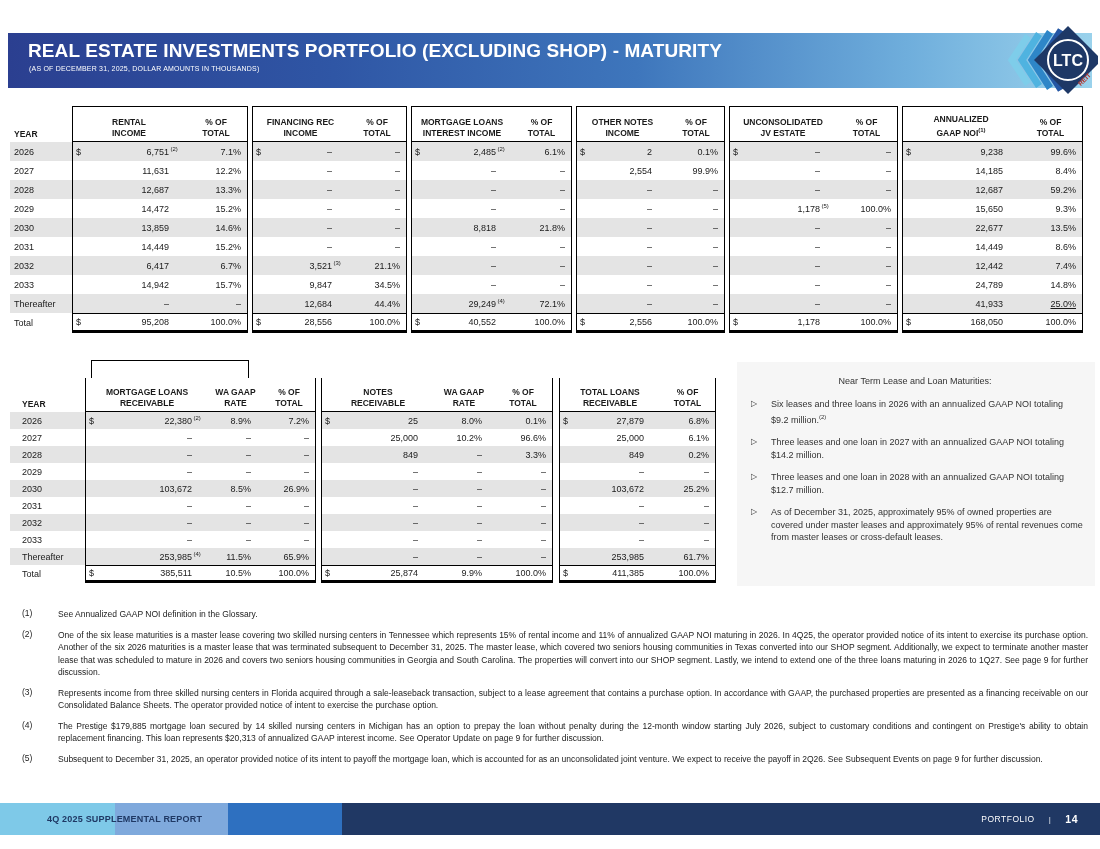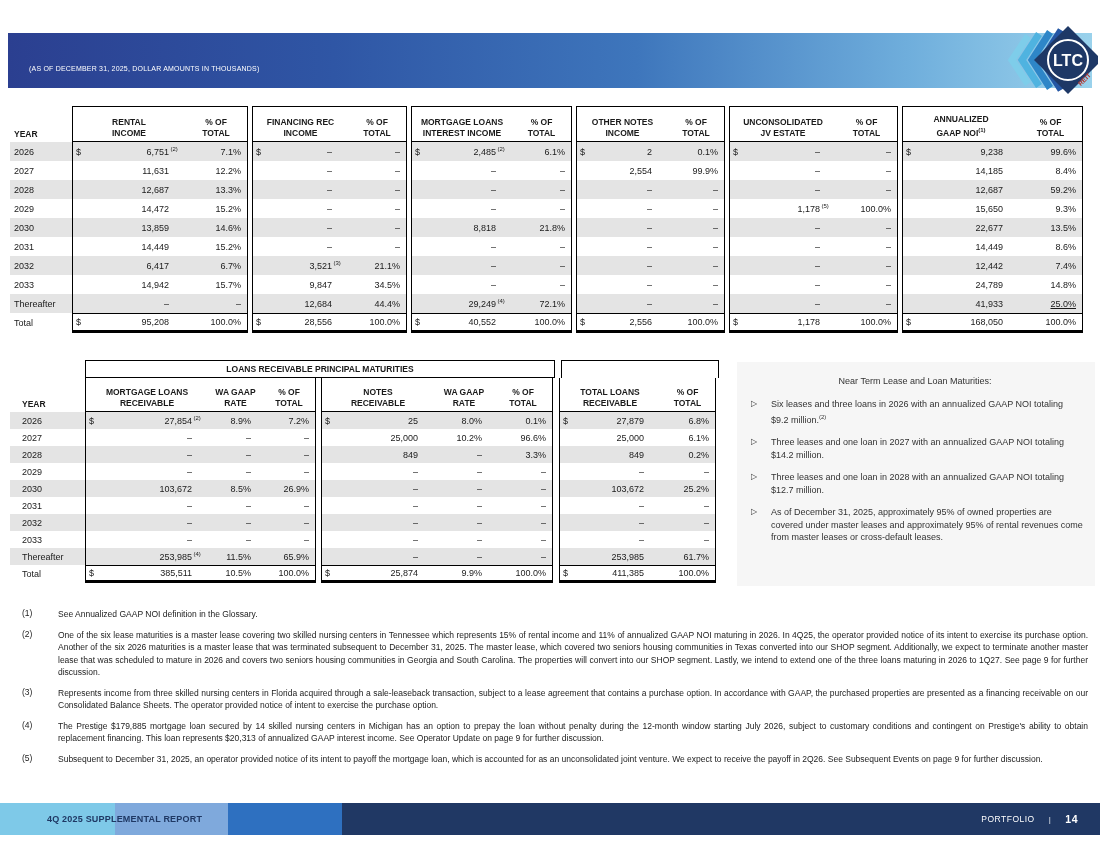--- a/index.html
+++ b/index.html
@@ -93,20 +93,21 @@
     position: absolute; right: 22px; top: 0; height: 32px; display: flex; align-items: center;
     color: #ffffff; font-size: 8.5px; letter-spacing: 0.5px;
   }
   .f-right .sep { margin: 0 14px; font-size: 8px; opacity: 0.9; }
   .f-right .pg { font-size: 10.5px; font-weight: bold; }
 </style>
 </head>
 <body>
 
 <div class="hdr">
+  <div class="hdr-title">REAL ESTATE INVESTMENTS PORTFOLIO (EXCLUDING SHOP) - MATURITY</div>
   <div class="hdr-sub">(AS OF DECEMBER 31, 2025, DOLLAR AMOUNTS IN THOUSANDS)</div>
 </div>
 
 <svg class="logo" viewBox="0 0 92 80">
   <g fill="none" stroke-linejoin="miter">
     <polyline points="22,16 6,40 22,64" stroke="#7ECDEA" stroke-width="7"></polyline>
     <polyline points="33,14 16,40 33,66" stroke="#4FB3E0" stroke-width="7"></polyline>
     <polyline points="44,12 26,40 44,68" stroke="#2E86C8" stroke-width="7"></polyline>
     <polyline points="55,10 36,40 55,70" stroke="#2456A4" stroke-width="7"></polyline>
   </g>
@@ -743,21 +744,20 @@
           <div class="n"></div>
         </div>
         <div class="pc" style="width: 63px;">100.0%</div>
       </div>
     </div>
   </div>
 
 <div class="tbl t2" style="top:360px;">
     <div class="trow" style="height: 18px;">
       <div class="yc"></div>
-      <div class="gspan mid" style="width: 470px;">LOANS RECEIVABLE PRINCIPAL MATURITIES</div>
       <div class="spc" style="width: 6px;"></div>
       <div class="gspan" style="width: 158px;"></div>
     </div>
     <div class="trow" style="height: 34px;">
       <div class="yc ychead">YEAR</div>
       <div class="grp" style="border-bottom: 1px solid rgb(0, 0, 0);">
         <div class="hc" style="width: 122px;">
           <div>MORTGAGE LOANS</div>
           <div>RECEIVABLE</div>
         </div>
@@ -795,21 +795,21 @@
           <div>% OF</div>
           <div>TOTAL</div>
         </div>
       </div>
     </div>
     <div class="trow" style="height: 17px;">
       <div class="yc st">2026</div>
       <div class="grp st">
         <div class="gc" style="width: 122px;">
           <div class="d">$</div>
-          <div class="v">27,854</div>
+          <div class="v">22,380</div>
           <div class="n">(2)</div>
         </div>
         <div class="rc" style="width: 55px;">8.9%</div>
         <div class="pc" style="width: 52px;">7.2%</div>
       </div>
       <div class="spc" style="width: 5px;"></div>
       <div class="grp st">
         <div class="gc" style="width: 112px;">
           <div class="d">$</div>
           <div class="v">25</div>

